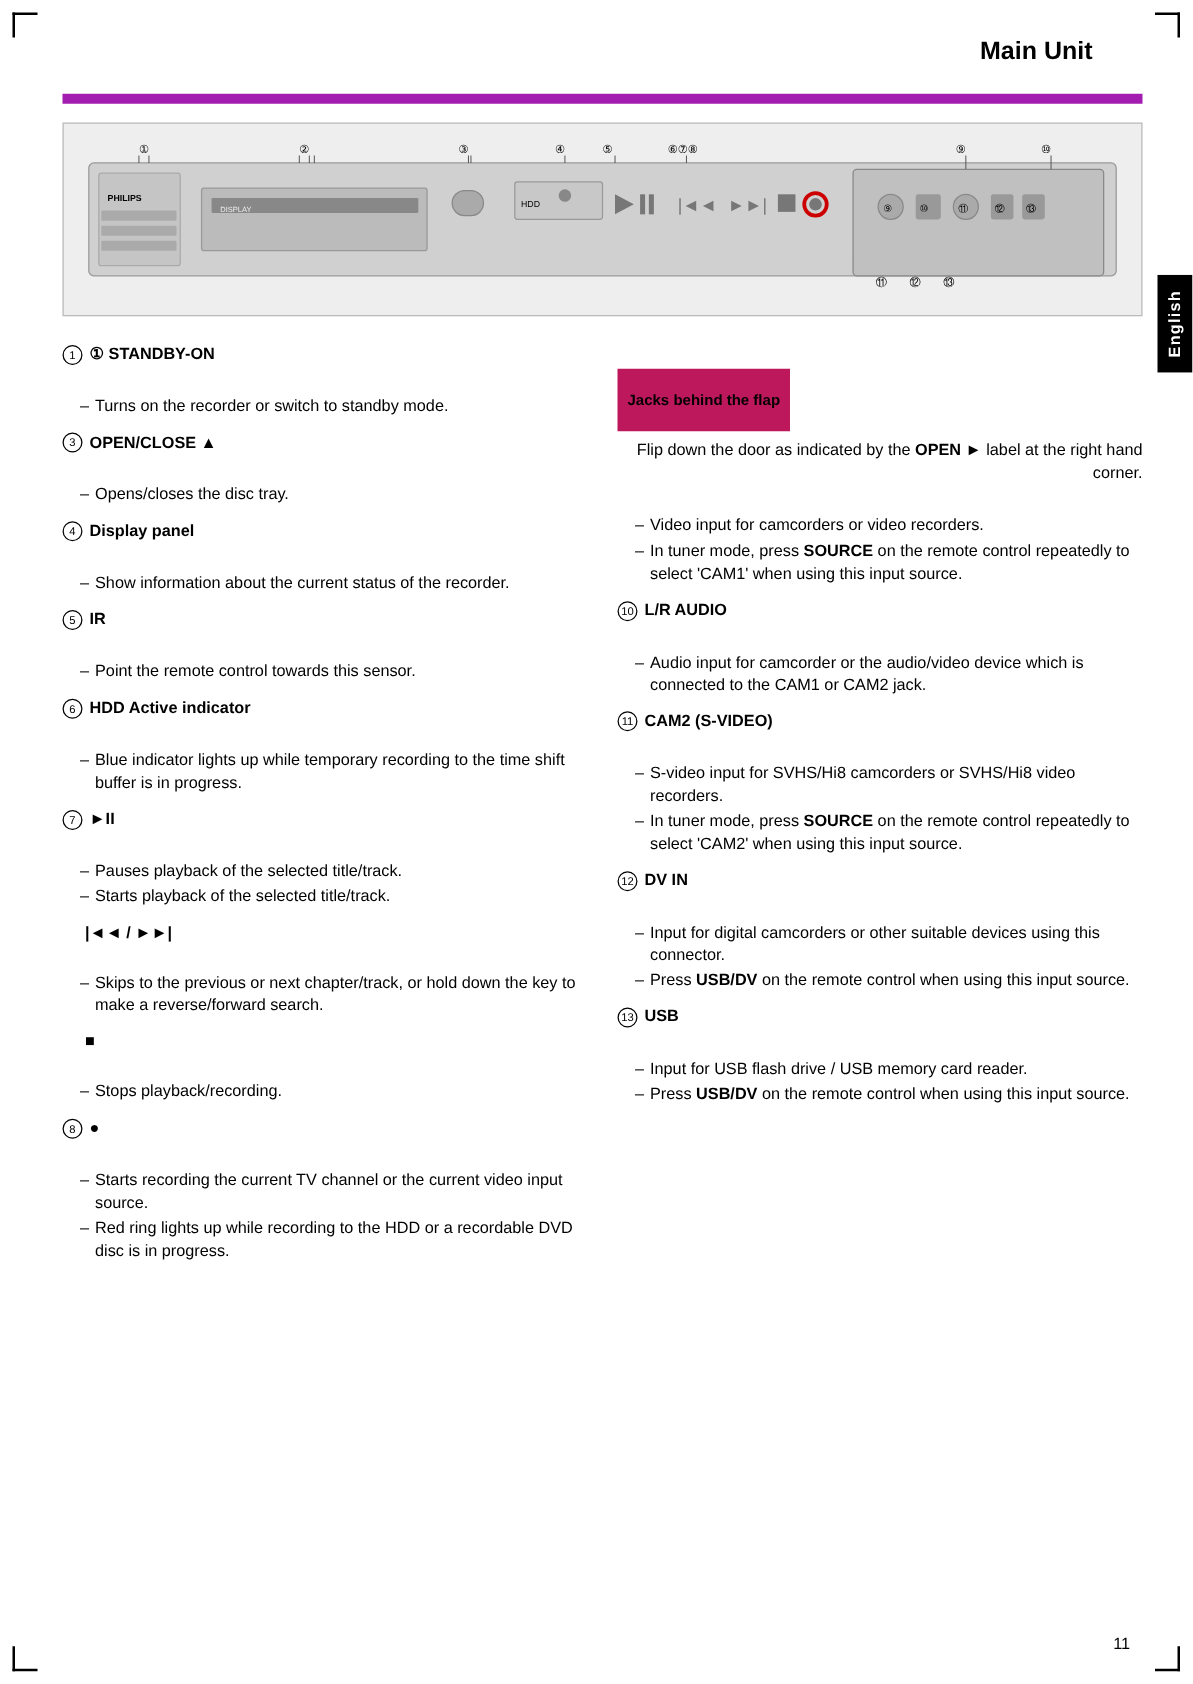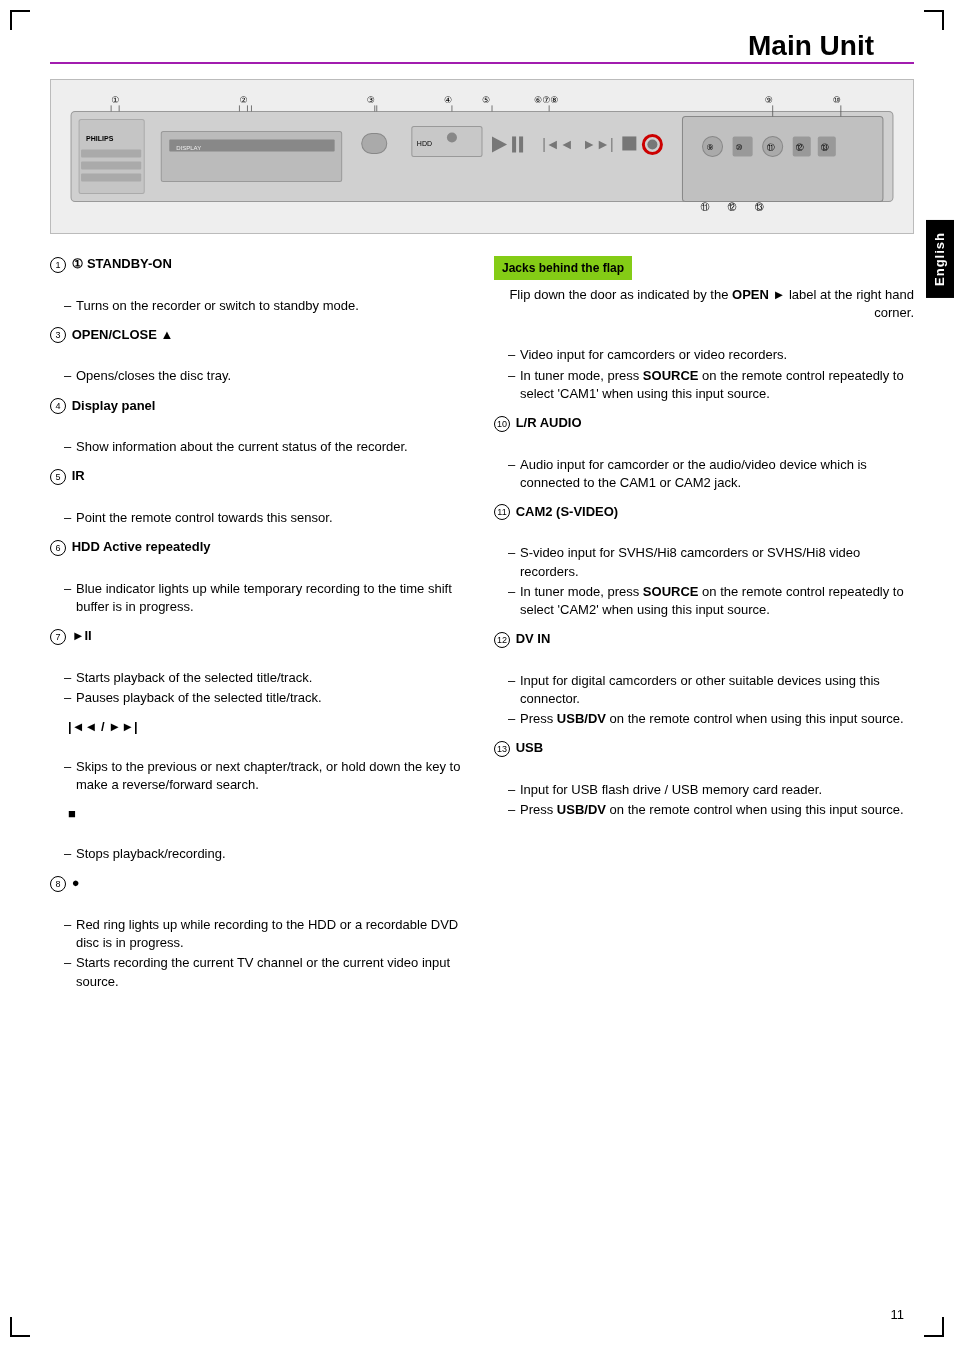--- a/index.html
+++ b/index.html
@@ -45,26 +45,26 @@
       padding: 12px 6px;
       font-size: 13px;
       font-weight: bold;
       letter-spacing: 1px;
       width: 28px;
     }
 
     
     .page-title {
       text-align: right;
-      font-size: 28px;
+      font-size: 20px;
       font-weight: bold;
       margin-bottom: 15px;
       padding-right: 40px;
-      border-bottom: 2px solid #a21caf;
-      padding-bottom: 0;
+      border-bottom: 8px solid #a21caf;
+      padding-bottom: 22px;
     }
 
     
     .num-circle {
       display: inline-flex;
       align-items: center;
       justify-content: center;
       width: 16px;
       height: 16px;
       border: 1.5px solid #000;
@@ -115,27 +115,28 @@
       line-height: 1.4;
     }
     .entry-body ul li::before {
       content: '–';
       position: absolute;
       left: 0;
     }
 
     
     .flap-box {
-      background: #84cc16;
+      background: #be185d;
       border: none;
-      padding: 5px 8px;
+      padding: 18px 8px;
       font-weight: bold;
       font-size: 12px;
       margin-bottom: 6px;
       display: inline-block;
+      margin-top: 20px;
     }
 
     
     b { font-weight: bold; }
 
     
     .page-number {
       position: absolute;
       bottom: 25px;
       right: 50px;
@@ -303,38 +304,38 @@
         <div class="entry-body">
           <ul>
             <li>Point the remote control towards this sensor.</li>
           </ul>
         </div>
       </div>
 
       <div class="entry">
         <div class="entry-title">
           <span class="num-circle">6</span>
-          <b> HDD Active repeatedly</b>
+          <b> HDD Active indicator</b>
         </div>
         <div class="entry-body">
           <ul>
             <li>Blue indicator lights up while  temporary recording to the time shift buffer is in progress.</li>
           </ul>
         </div>
       </div>
 
       <div class="entry">
         <div class="entry-title">
           <span class="num-circle">7</span>
           <b> ►II</b>
         </div>
         <div class="entry-body">
           <ul>
+            <li>Pauses playback of the selected title/track.</li>
             <li>Starts playback of the selected title/track.</li>
-            <li>Pauses playback of the selected title/track.</li>
           </ul>
         </div>
       </div>
 
       <div class="entry">
         <div class="entry-title">
           &nbsp;&nbsp;&nbsp;&nbsp;&nbsp;<b>|◄◄ / ►►|</b>
         </div>
         <div class="entry-body">
           <ul>
@@ -354,22 +355,22 @@
         </div>
       </div>
 
       <div class="entry">
         <div class="entry-title">
           <span class="num-circle">8</span>
           <b> ●</b>
         </div>
         <div class="entry-body">
           <ul>
+            <li>Starts recording the current TV channel or the current video input source.</li>
             <li>Red ring lights up while recording to the HDD or a recordable DVD disc is in progress.</li>
-            <li>Starts recording the current TV channel or the current video input source.</li>
           </ul>
         </div>
       </div>
 
     </div>
 
     <div class="col-right">
 
       <div style="margin-bottom: 10px;">
         <div class="flap-box">Jacks behind the flap</div>

